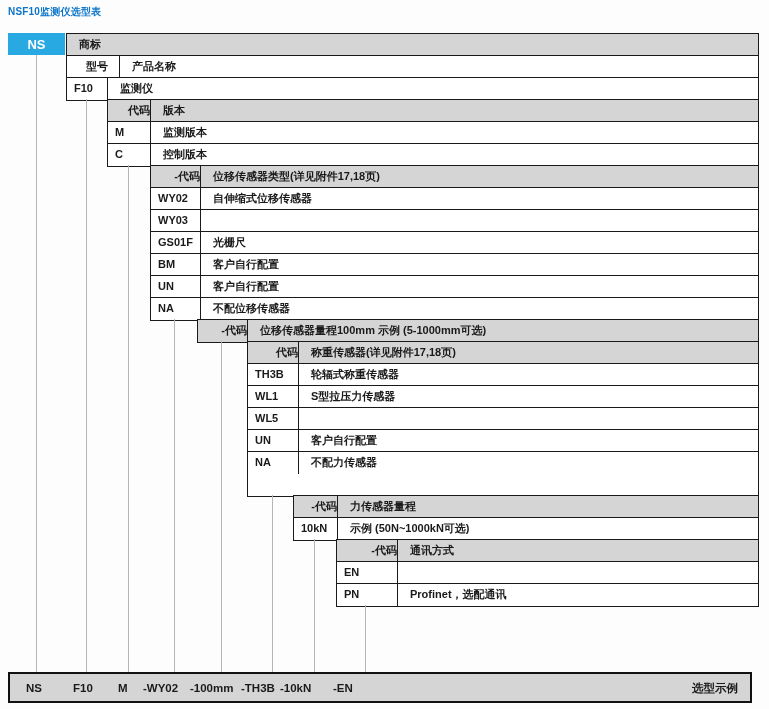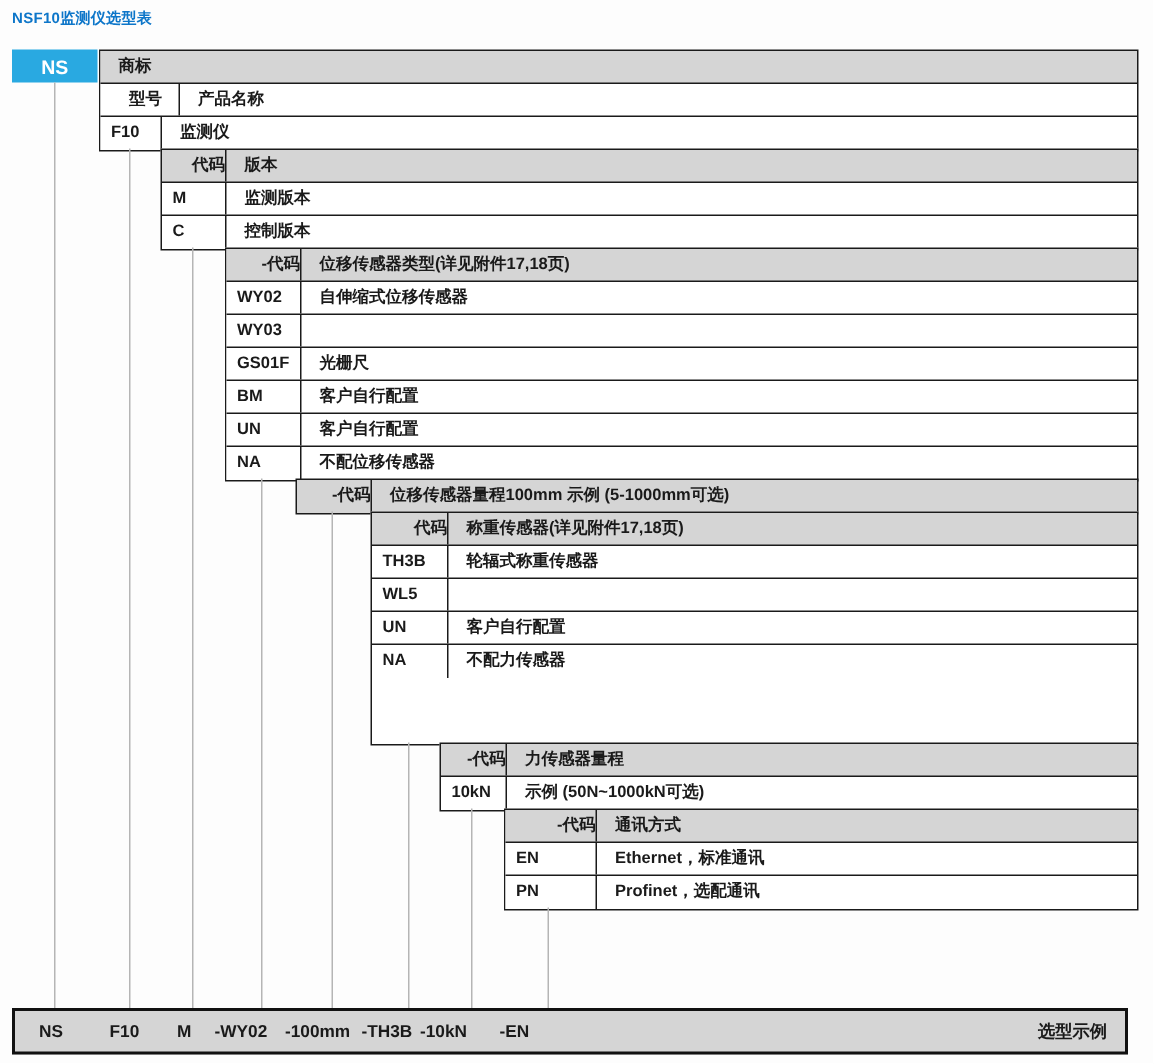--- a/index.html
+++ b/index.html
@@ -138,20 +138,24 @@
       <div class="sel-table" style="left: 247px; top: 341px; width: 512px; height: 155.5px;">
         <div class="sel-row hdr">
           <div class="code-cell center" style="width: 51px;">代码</div>
           <div class="desc-cell">称重传感器(详见附件17,18页)</div>
         </div>
         <div class="sel-row">
           <div class="code-cell" style="width: 51px;">TH3B</div>
           <div class="desc-cell">轮辐式称重传感器</div>
         </div>
         <div class="sel-row">
+          <div class="code-cell" style="width: 51px;">WL1</div>
+          <div class="desc-cell">S型拉压力传感器</div>
+        </div>
+        <div class="sel-row">
           <div class="code-cell" style="width: 51px;">WL5</div>
         </div>
         <div class="sel-row">
           <div class="code-cell" style="width: 51px;">UN</div>
           <div class="desc-cell">客户自行配置</div>
         </div>
         <div class="sel-row">
           <div class="code-cell" style="width: 51px;">NA</div>
           <div class="desc-cell">不配力传感器</div>
         </div>
@@ -166,21 +170,20 @@
           <div class="desc-cell">示例 (50N~1000kN可选)</div>
         </div>
       </div>
       <div class="sel-table" style="left: 336px; top: 539px; width: 423px; height: 67.5px;">
         <div class="sel-row hdr">
           <div class="code-cell center" style="width: 61px;">-代码</div>
           <div class="desc-cell">通讯方式</div>
         </div>
         <div class="sel-row">
           <div class="code-cell" style="width: 61px;">EN</div>
-          <div class="desc-cell">Ethernet，标准通讯</div>
         </div>
         <div class="sel-row">
           <div class="code-cell" style="width: 61px;">PN</div>
           <div class="desc-cell">Profinet，选配通讯</div>
         </div>
       </div>
     </div>
   <div id="lines-root">
       <div class="connector-line" style="left: 36px; top: 55px; height: 617px;"></div>
       <div class="connector-line" style="left: 86px; top: 99px; height: 573px;"></div>

